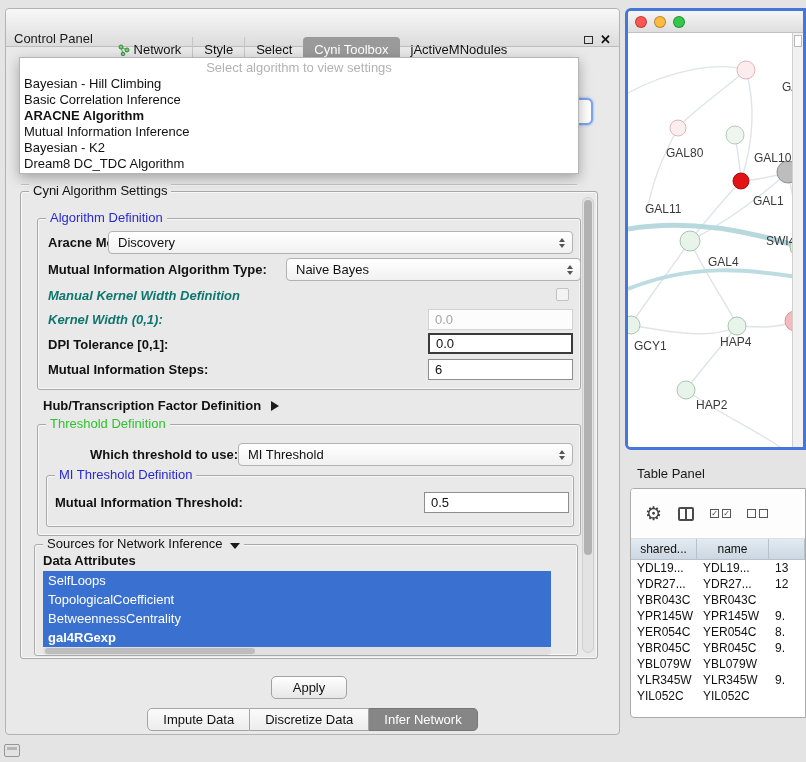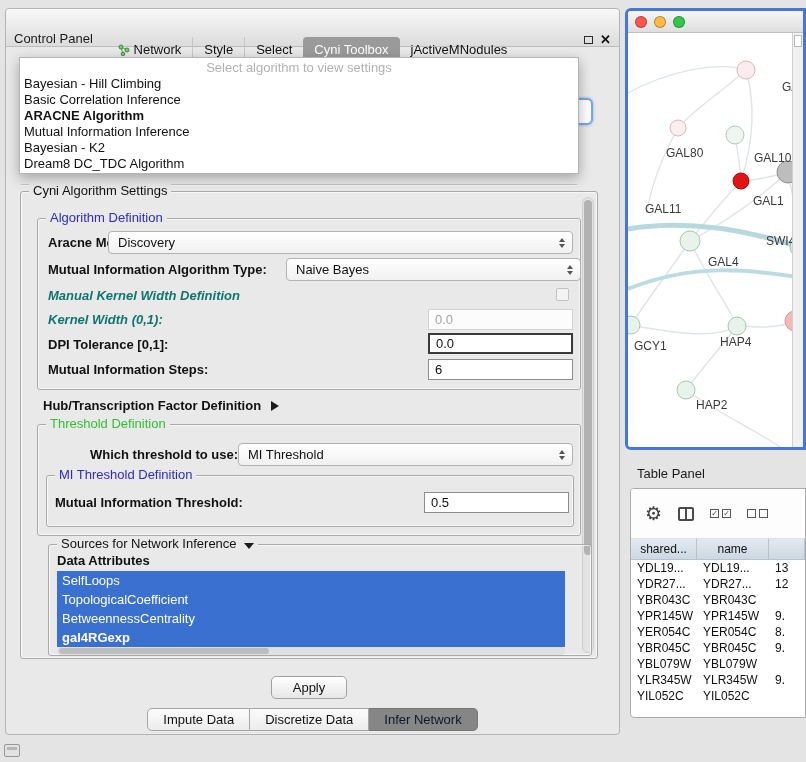--- a/index.html
+++ b/index.html
@@ -46,37 +46,37 @@
   .combo-sliver { position:absolute; left:415px; top:89px; width:172px; height:27px; background:#fff; border:2px solid #7aa6e8; border-radius:6px; box-shadow:0 0 3px #7aa6e8; z-index:5; }
   .remnant { position:absolute; left:15px; top:175px; width:556px; height:0; border-top:1px solid #c3c3c3; border-bottom:1px solid #f6f6f6; }
 
   .settings { left:14px; top:182px; width:578px; height:468px; }
   .vscroll { position:absolute; right:3px; top:5px; bottom:5px; width:12px; background:#e3e3e3; border:1px solid #cfcfcf; border-radius:6px; }
   .vscroll .thumb { position:absolute; left:1px; right:1px; top:2px; height:355px; background:#b2b2b2; border-radius:5px; }
 
   .algo-group { left:16px; top:26px; width:544px; height:172px; }
   .thr-group { left:16px; top:232px; width:544px; height:112px; }
   .mi-group { left:8px; top:50px; width:528px; height:52px; }
-  .src-group { left:27px; top:352px; width:544px; height:112px; }
+  .src-group { left:13px; top:352px; width:544px; height:112px; }
 
   .hub-row { position:absolute; left:22px; top:206px; display:flex; align-items:center; }
   .tri-right { width:0; height:0; border-top:5.5px solid transparent; border-bottom:5.5px solid transparent; border-left:8px solid #1c1c1c; display:inline-block; margin-left:10px; }
   .tri-down { width:0; height:0; border-left:5px solid transparent; border-right:5px solid transparent; border-top:6.5px solid #1c1c1c; display:inline-block; margin-left:7px; vertical-align:-1px; }
 
   .sel-item { position:absolute; left:8px; width:508px; height:19px; line-height:19px; background:#3a70cf; color:#fff; padding-left:5px; font-size:13px; white-space:nowrap; }
   .hscroll { position:absolute; left:8px; top:102px; width:508px; height:8px; background:#e0e0e0; border-radius:4px; }
   .hscroll .thumb { position:absolute; left:2px; top:1px; height:6px; width:210px; background:#bdbdbd; border-radius:3px; }
 
   .apply-btn { position:absolute; left:265px; top:667px; width:76px; height:23px; background:linear-gradient(#ffffff,#e6e6e6); border:1px solid #a2a2a2; border-radius:5px; font-size:13px; display:flex; align-items:center; justify-content:center; }
 
   .bottom-tabs { position:absolute; left:0; right:0; top:699px; display:flex; justify-content:center; }
   .seg { height:23px; padding:0 15px; display:flex; align-items:center; background:linear-gradient(#fbfbfb,#ececec); border:1px solid #a5a5a5; border-left:none; font-size:13px; white-space:nowrap; }
   .seg:first-child { border-left:1px solid #a5a5a5; border-radius:5px 0 0 5px; }
   .seg:last-child { border-radius:0 5px 5px 0; }
-  .seg.active { background:#868686; color:#0f172a; border-color:#777; }
+  .seg.active { background:#868686; color:#ffffff; border-color:#777; }
 
   
   .netwin { position:absolute; left:625px; top:8px; width:181px; height:442px; border:3px solid #4576d9; border-radius:6px 0 0 6px; background:#fff; overflow:hidden; }
   .net-titlebar { height:22px; background:linear-gradient(#f6f6f6,#dedede); border-bottom:1px solid #c2c2c2; display:flex; align-items:center; gap:7px; padding:0 7px; }
   .light { width:12px; height:12px; border-radius:50%; border:1px solid rgba(0,0,0,.28); }
   .net-canvas { position:relative; width:175px; height:414px; background:#fff; overflow:hidden; }
   .net-scroll { position:absolute; right:0; top:0; bottom:0; width:11px; background:#f1f1f1; border-left:1px solid #d0d0d0; }
   .net-scroll .box { position:absolute; left:1px; top:2px; width:8px; height:12px; background:#fff; border:1px solid #b9b9b9; }
 
   

